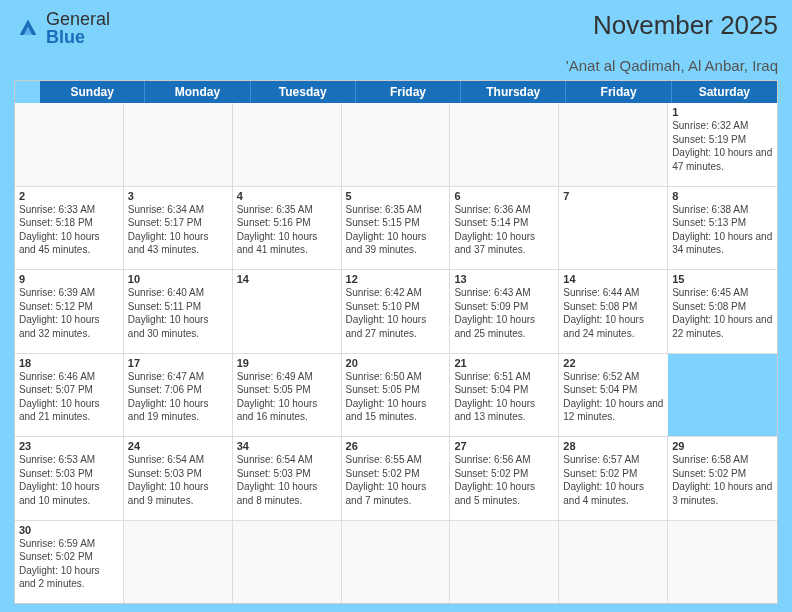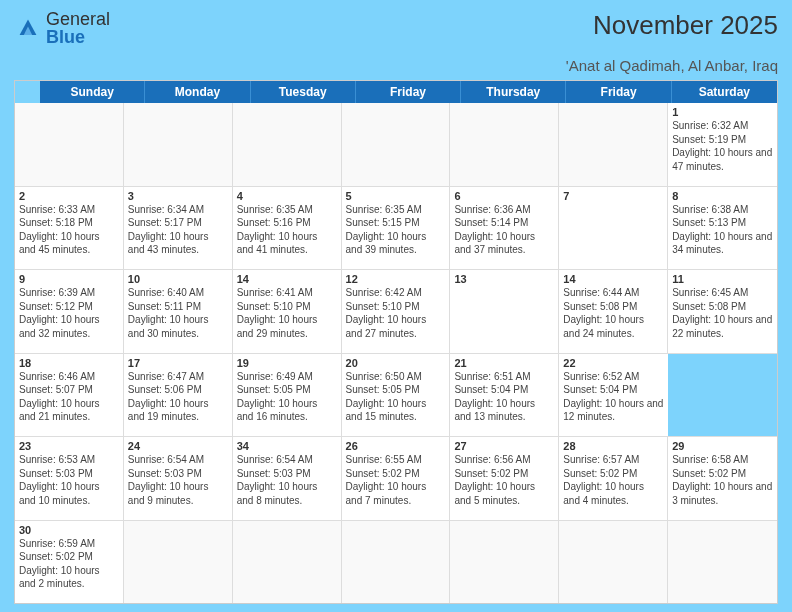--- a/index.html
+++ b/index.html
@@ -206,57 +206,57 @@
 Daylight: 10 hours and 32 minutes.</div>
           </div>
           <div class="day-cell">
             <span class="day-num">10</span>
             <div class="day-info">Sunrise: 6:40 AM
 Sunset: 5:11 PM
 Daylight: 10 hours and 30 minutes.</div>
           </div>
           <div class="day-cell">
             <span class="day-num">14</span>
-            <div class="day-info">Sunrise: 6:41 AM
-Sunset: 5:10 PM
-Daylight: 10 hours and 29 minutes.</div>
           </div>
           <div class="day-cell">
             <span class="day-num">12</span>
             <div class="day-info">Sunrise: 6:42 AM
 Sunset: 5:10 PM
 Daylight: 10 hours and 27 minutes.</div>
           </div>
           <div class="day-cell">
             <span class="day-num">13</span>
+            <div class="day-info">Sunrise: 6:43 AM
+Sunset: 5:09 PM
+Daylight: 10 hours and 25 minutes.</div>
           </div>
           <div class="day-cell">
             <span class="day-num">14</span>
             <div class="day-info">Sunrise: 6:44 AM
 Sunset: 5:08 PM
 Daylight: 10 hours and 24 minutes.</div>
           </div>
           <div class="day-cell">
-            <span class="day-num">11</span>
+            <span class="day-num">15</span>
             <div class="day-info">Sunrise: 6:45 AM
 Sunset: 5:08 PM
 Daylight: 10 hours and 22 minutes.</div>
           </div>
         </div>
         <div class="week-row">
           <div class="day-cell">
             <span class="day-num">18</span>
             <div class="day-info">Sunrise: 6:46 AM
 Sunset: 5:07 PM
 Daylight: 10 hours and 21 minutes.</div>
           </div>
           <div class="day-cell">
             <span class="day-num">17</span>
             <div class="day-info">Sunrise: 6:47 AM
-Sunset: 5:06 PM
+Sunset: 7:06 PM
 Daylight: 10 hours and 19 minutes.</div>
           </div>
           <div class="day-cell">
             <span class="day-num">19</span>
             <div class="day-info">Sunrise: 6:49 AM
 Sunset: 5:05 PM
 Daylight: 10 hours and 16 minutes.</div>
           </div>
           <div class="day-cell">
             <span class="day-num">20</span>

